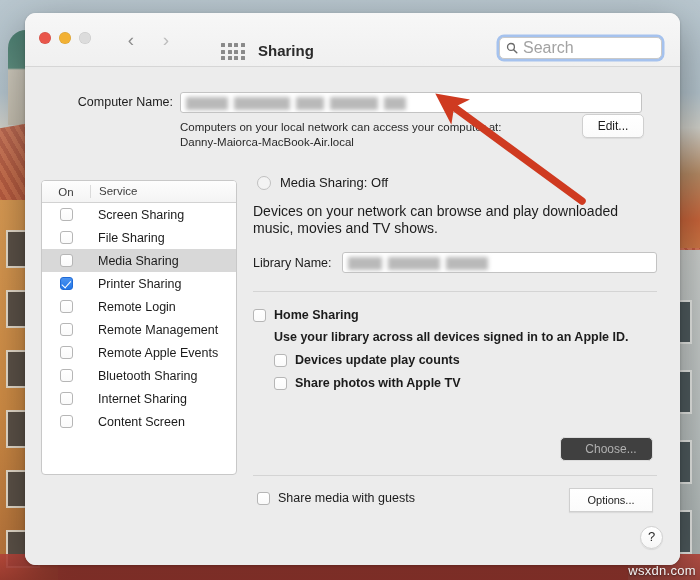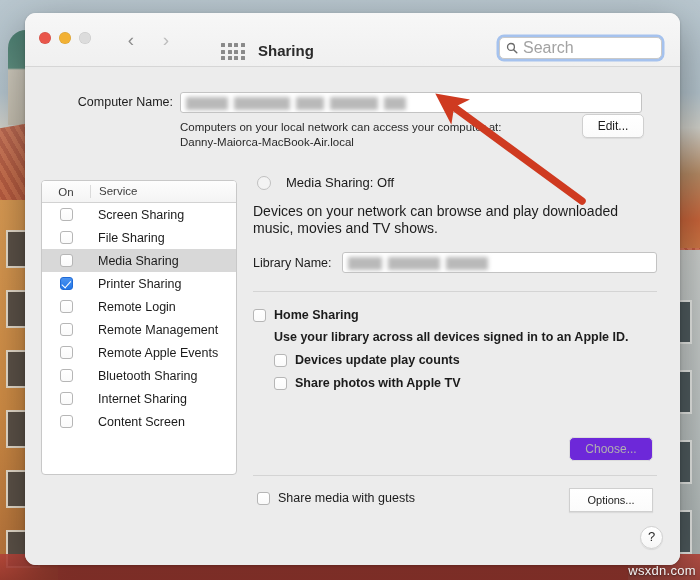--- a/index.html
+++ b/index.html
@@ -289,21 +289,21 @@
 
   
   #detail-pane {
     position: absolute;
     left: 228px; top: 108px;
     width: 404px;
   }
   #media-status-row {
     display: flex;
     align-items: center;
-    gap: 15px;
+    gap: 9px;
     margin-left: 4px;
   }
   #media-status-dot {
     width: 12px; height: 12px;
     border-radius: 50%;
     border: 1px solid #c0c0c0;
     background: #f3f3f3;
     flex: none;
   }
   #media-status-label {
@@ -355,28 +355,29 @@
     margin: 8px 0 0 21px;
     font-size: 12.5px;
     color: #1c1c1c;
   }
   .sub-check { margin: 9px 0 0 21px; }
 
   #choose-button {
     position: absolute;
     right: 4px; top: 262px;
     width: 82px; height: 22px;
-    background: #6d28d9;
+    background: #404040;
     border: 1px solid #dcdcdc;
     border-radius: 5px;
     font-size: 12px;
     color: #b0b0b0;
     line-height: 22px;
     text-align: center;
     cursor: default;
+    padding-left: 9px;
   }
   #guest-row {
     position: absolute;
     left: 4px; top: 316px;
     display: flex;
     align-items: center;
     gap: 8px;
     font-size: 12.5px;
     color: #1b1b1b;
   }

